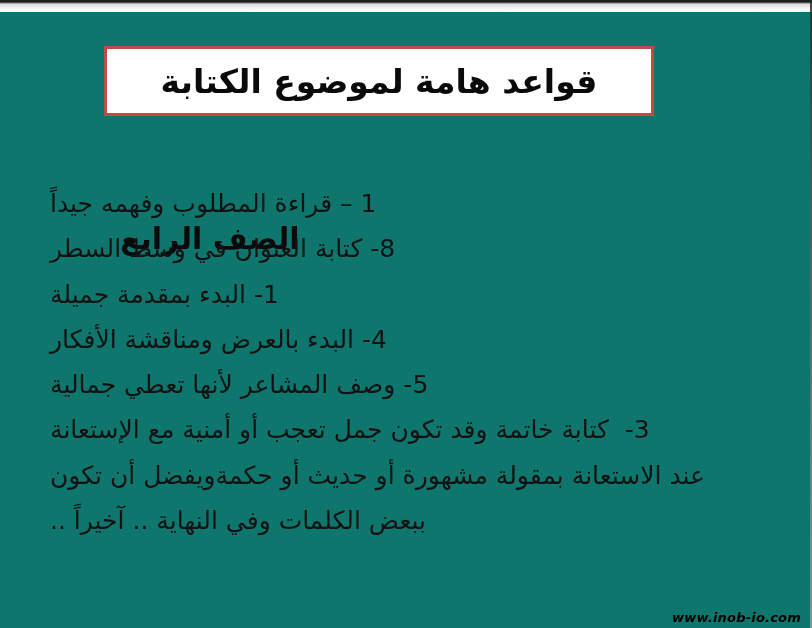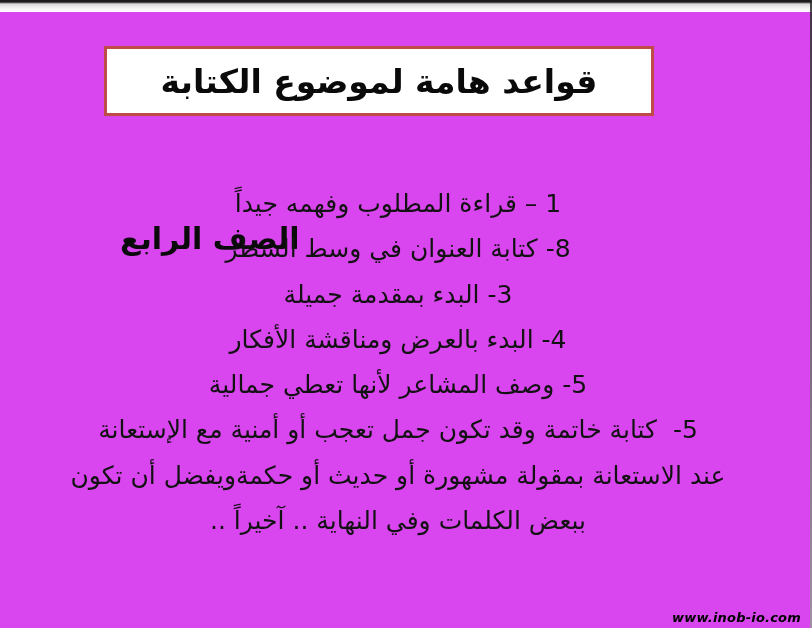--- a/index.html
+++ b/index.html
@@ -1,19 +1,19 @@
 <!DOCTYPE html>
 <html lang="ar"><head>
 <meta charset="utf-8">
 <style>
   html,body{margin:0;padding:0;}
   .slide{
     position:relative;
     width:812px;height:628px;
-    background:#d946ef;
+    background:#0f766e;
     overflow:hidden;
     font-family:"DejaVu Sans",sans-serif;
     color:#111111;
   }
   
   .top-edge{
     position:absolute;left:0;top:0;width:100%;height:12px;
     background:linear-gradient(to bottom,#1c1c1c 0px,#1c1c1c 2px,#d9d9d9 4px,#f2f2f2 8px,#ffffff 12px);
   }
   .right-edge{
@@ -44,21 +44,21 @@
     font-size:30px;
     font-weight:bold;
     color:#0a0a0a;
     white-space:nowrap;
   }
   .rules{
     position:absolute;
     top:181px;left:0;right:0;
     padding:0 66px 0 50px;
     direction:rtl;
-    text-align:center;
+    text-align:left;
   }
   .rule-line{
     font-size:25px;
     line-height:45.3px;
     white-space:pre;
     color:#121212;
   }
   .watermark{
     position:absolute;
     right:11px;bottom:3px;
@@ -80,23 +80,23 @@
 
   <div class="title-box">
     <span class="title-text">قواعد هامة لموضوع الكتابة</span>
   </div>
 
   <div class="side-label">الصف الرابع</div>
 
   <div class="rules">
     <div class="rule-line">1 – قراءة المطلوب وفهمه جيداً</div>
     <div class="rule-line">8- كتابة العنوان في وسط السطر</div>
-    <div class="rule-line">3- البدء بمقدمة جميلة</div>
+    <div class="rule-line">1- البدء بمقدمة جميلة</div>
     <div class="rule-line">4- البدء بالعرض ومناقشة الأفكار</div>
     <div class="rule-line">5- وصف المشاعر لأنها تعطي جمالية</div>
-    <div class="rule-line">5-  كتابة خاتمة وقد تكون جمل تعجب أو أمنية مع الإستعانة</div>
+    <div class="rule-line">3-  كتابة خاتمة وقد تكون جمل تعجب أو أمنية مع الإستعانة</div>
     <div class="rule-line">عند الاستعانة بمقولة مشهورة أو حديث أو حكمةويفضل أن تكون</div>
     <div class="rule-line">ببعض الكلمات وفي النهاية .. آخيراً ..</div>
   </div>
 
   <div class="watermark">www.inob-io.com</div>
 
 </div>
 
 </body></html>

